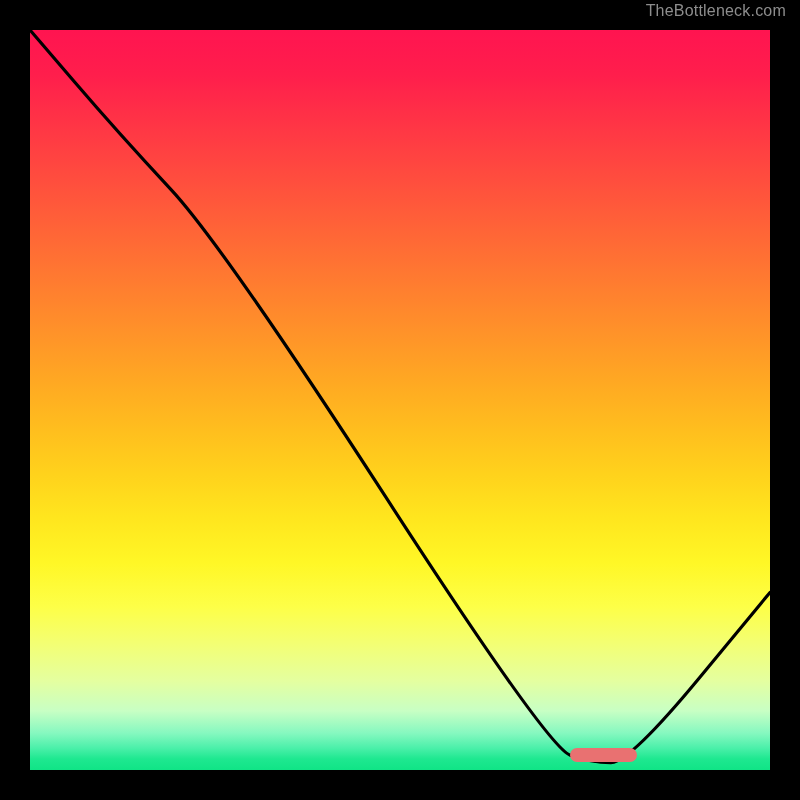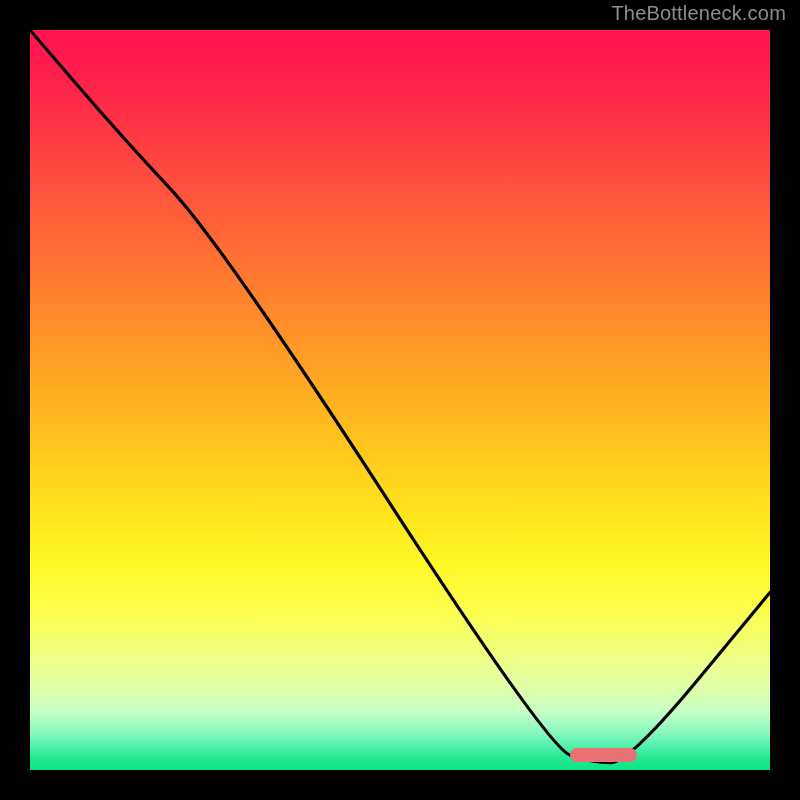--- a/index.html
+++ b/index.html
@@ -17,21 +17,21 @@
     top: 0;
     width: 800px;
     height: 800px;
     background: #000;
   }
   .watermark {
     position: absolute;
     top: 2px;
     right: 14px;
     color: #8d8d8d;
-    font-size: 20px;
+    font-size: 16px;
     font-weight: 500;
     letter-spacing: 0.2px;
     user-select: none;
   }
   .plot-area {
     position: absolute;
     left: 30px;
     top: 30px;
     width: 740px;
     height: 740px;

